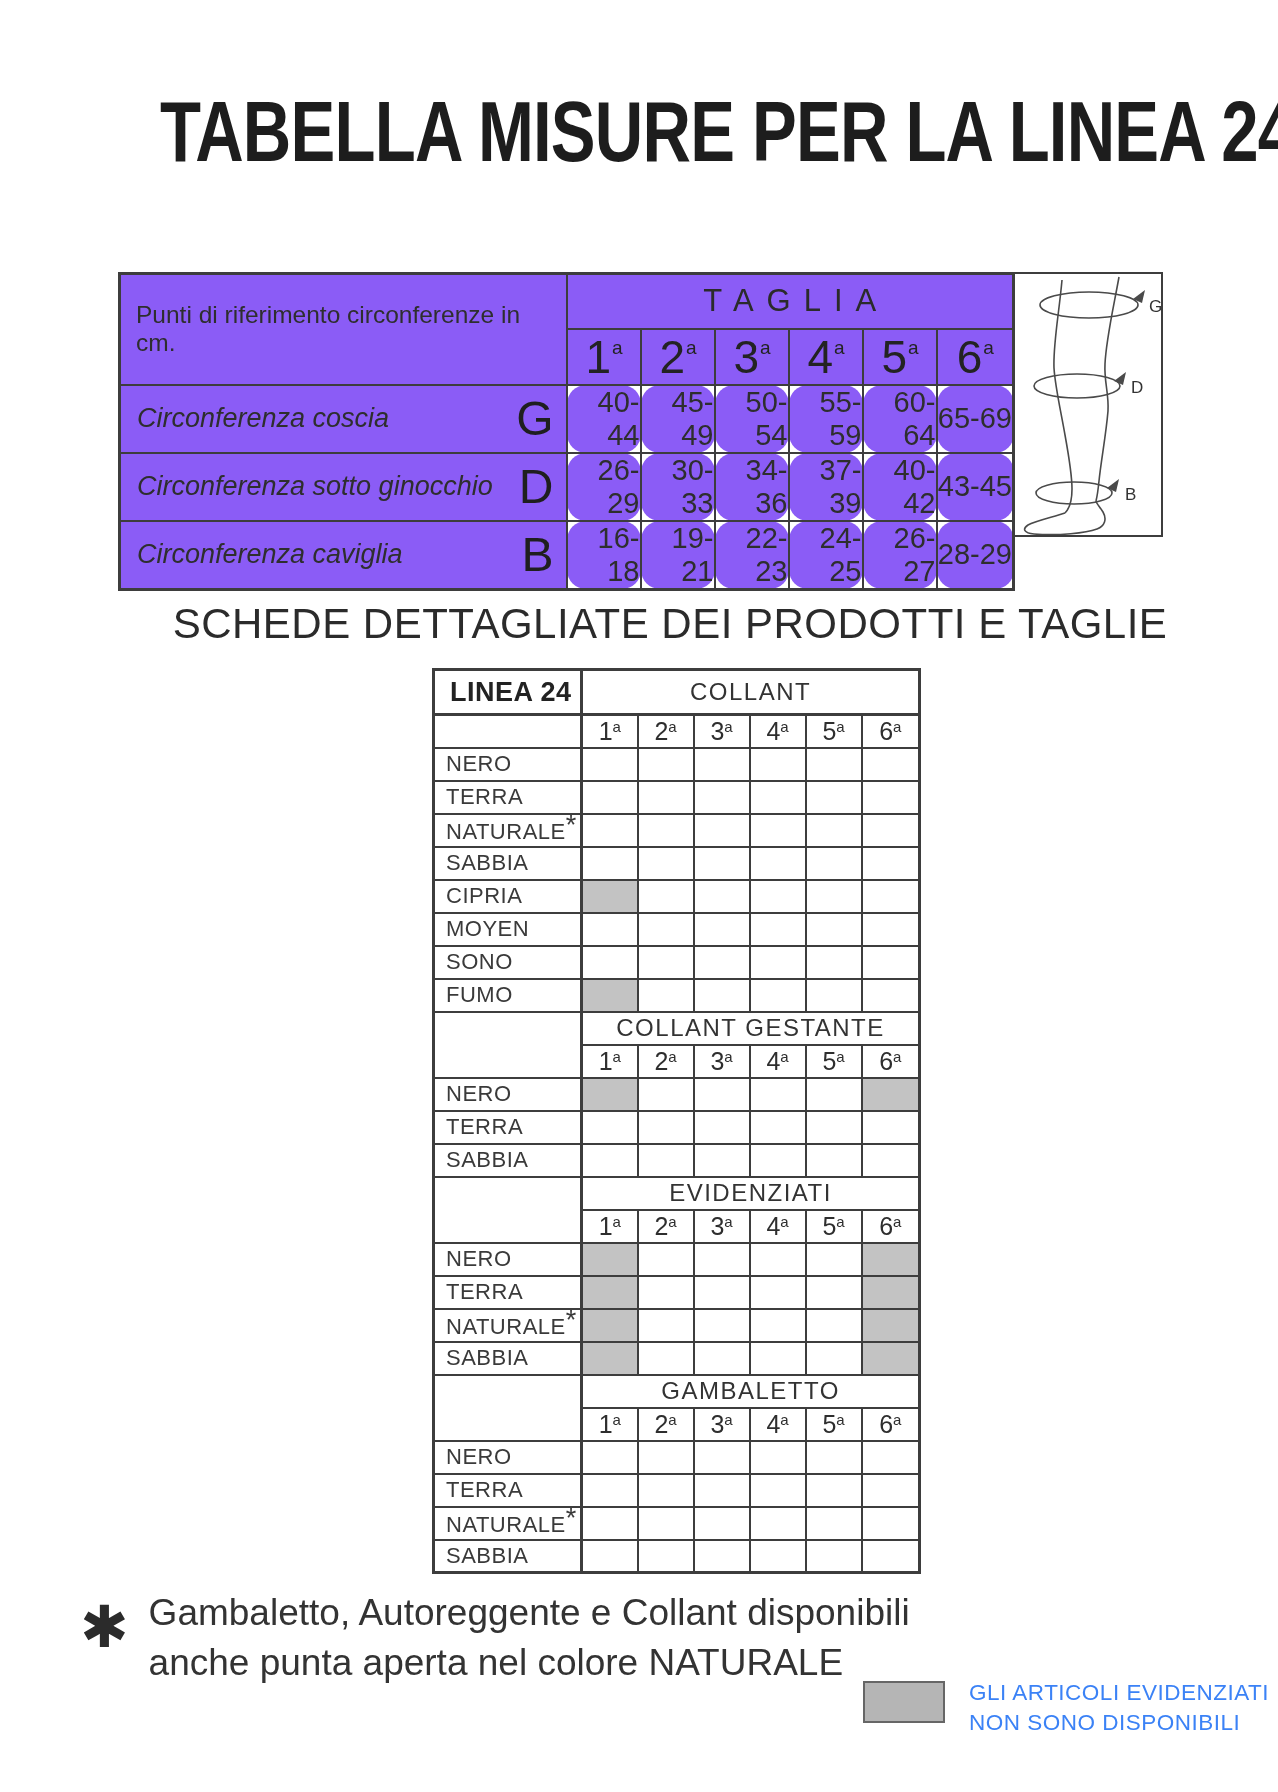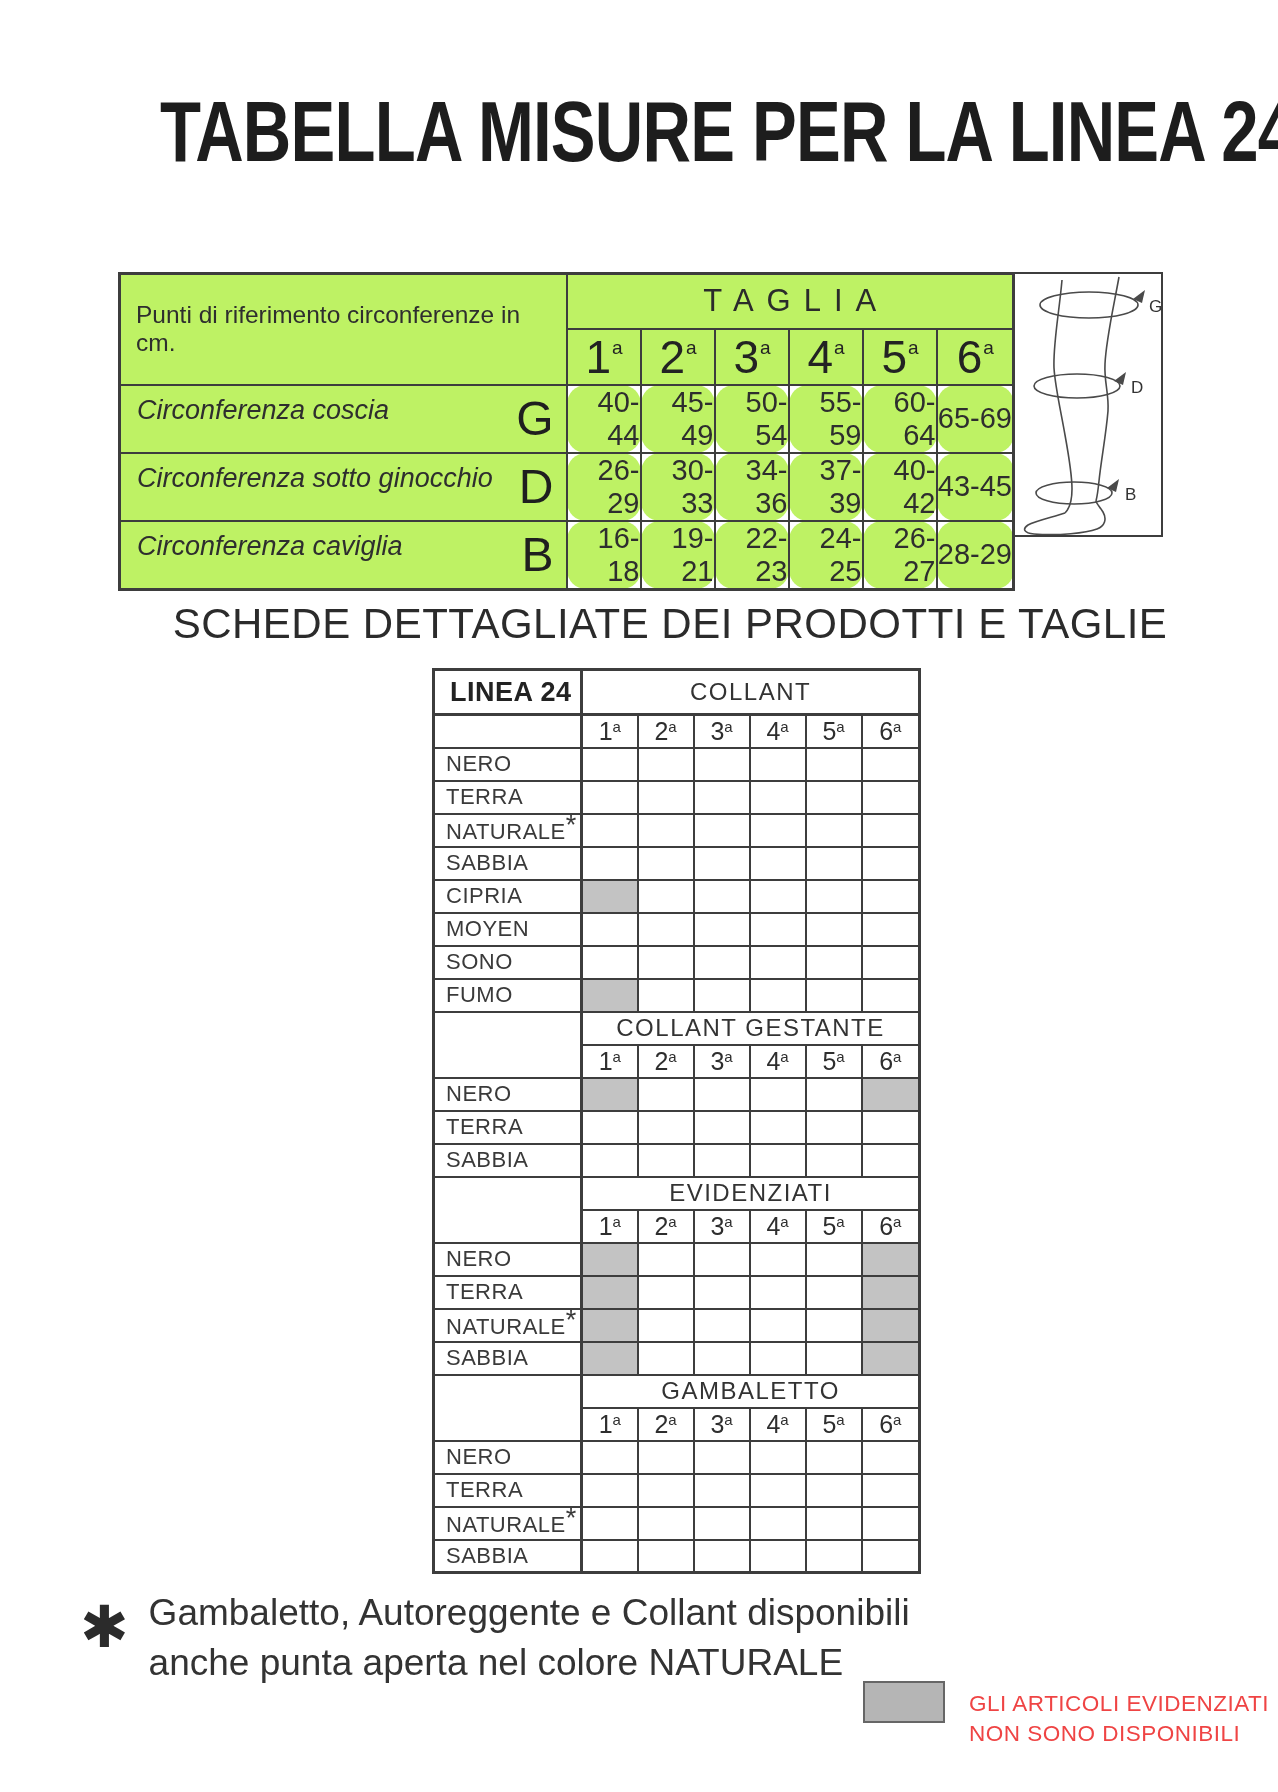--- a/index.html
+++ b/index.html
@@ -4,30 +4,30 @@
 <style>
   *{box-sizing:border-box;margin:0;padding:0;}
   html,body{background:#ffffff;}
   body{width:1278px;height:1792px;position:relative;font-family:"Liberation Sans",sans-serif;color:var(--text,#2b2b2b);overflow:hidden;}
 
   .title{position:absolute;top:82px;left:0;width:1278px;text-align:center;white-space:nowrap;}
   .title span{display:inline-block;font-size:86px;font-weight:bold;color:#1d1d1d;transform:scaleX(0.78);transform-origin:center;letter-spacing:-1px;}
 
   
   .measure-table{position:absolute;left:118px;top:272px;width:894px;border-collapse:collapse;table-layout:fixed;border:3px solid var(--border,#3d3d3d);}
-  .measure-table td{border:2px solid var(--border,#3d3d3d);background:#bef264;}
+  .measure-table td{border:2px solid var(--border,#3d3d3d);background:#8b5cf6;}
   .measure-table thead tr{height:55px;}
   .measure-table tr{height:53px;}
   .m-ref{font-size:24.5px;padding-left:15px;vertical-align:middle;color:#2e2e2e;}
   .m-taglia{text-align:center;font-size:31px;letter-spacing:13px;text-indent:13px;color:#2b2b2b;vertical-align:middle;}
   .m-size{text-align:center;vertical-align:middle;white-space:nowrap;}
   .m-size .digit{font-size:46px;color:#232323;}
   .m-size .ord{font-size:19px;position:relative;top:-19px;left:1px;color:#232323;}
   .m-label{vertical-align:middle;}
-  .m-label .wrap{display:flex;align-items:flex-start;justify-content:space-between;padding:0 12px 0 16px;gap:7px;}
+  .m-label .wrap{display:flex;align-items:center;justify-content:space-between;padding:0 12px 0 16px;gap:7px;}
   .m-label-text{font-style:italic;font-size:27px;color:#2e2e2e;}
   .m-letter{font-size:48px;line-height:48px;color:#1f1f1f;}
   .m-val{text-align:right;font-size:29px;color:#2e2e2e;vertical-align:middle;border-radius:19px;}
 
   
   .leg-box{position:absolute;left:1013px;top:272px;width:150px;height:265px;border:2px solid var(--border,#3d3d3d);background:#fff;}
 
   .subtitle{position:absolute;top:600px;left:100px;width:1140px;text-align:center;font-size:42px;color:#2b2b2b;letter-spacing:0.5px;}
 
   
@@ -47,21 +47,21 @@
   .p-cell.unavailable{background:var(--unavail,#c3c3c3);}
 
   
   .footnote{position:absolute;left:80px;top:1588px;display:flex;gap:20px;}
   .fn-star{font-family:"DejaVu Sans",sans-serif;font-size:58px;line-height:58px;margin-top:10px;color:#2b2b2b;}
   .fn-text{font-size:37px;line-height:50px;color:#333;}
 
   
   .legend{position:absolute;left:863px;top:1678px;display:flex;gap:24px;align-items:flex-start;}
   .legend-swatch{width:82px;height:42px;border:2px solid #666;margin-top:3px;}
-  .legend-text{font-size:22.5px;line-height:30px;letter-spacing:0.5px;color:#ef4444;margin-top:11px;}
+  .legend-text{font-size:22.5px;line-height:30px;letter-spacing:0.5px;color:#3b82f6;}
 </style>
 </head>
 <body>
 
 <h1 class="title"><span>TABELLA MISURE PER LA LINEA 24</span></h1>
 
 <table class="measure-table">
   <colgroup>
     <col style="width:447px">
     <col style="width:74px">

